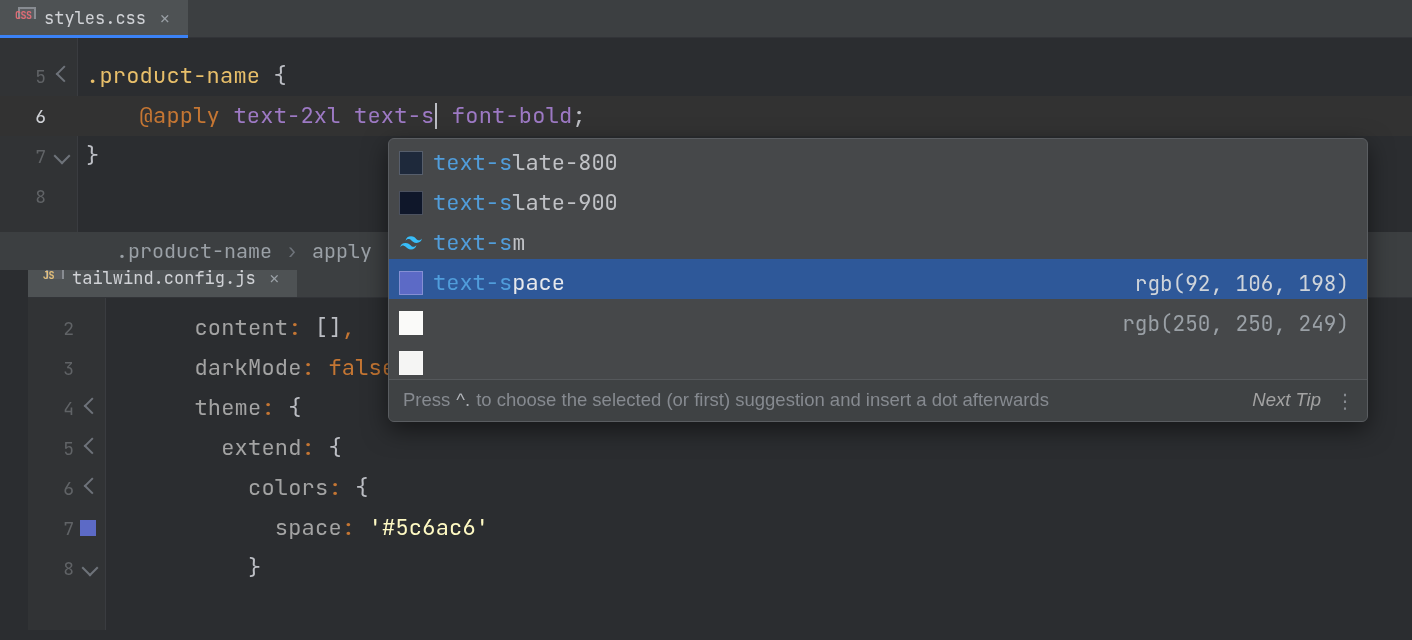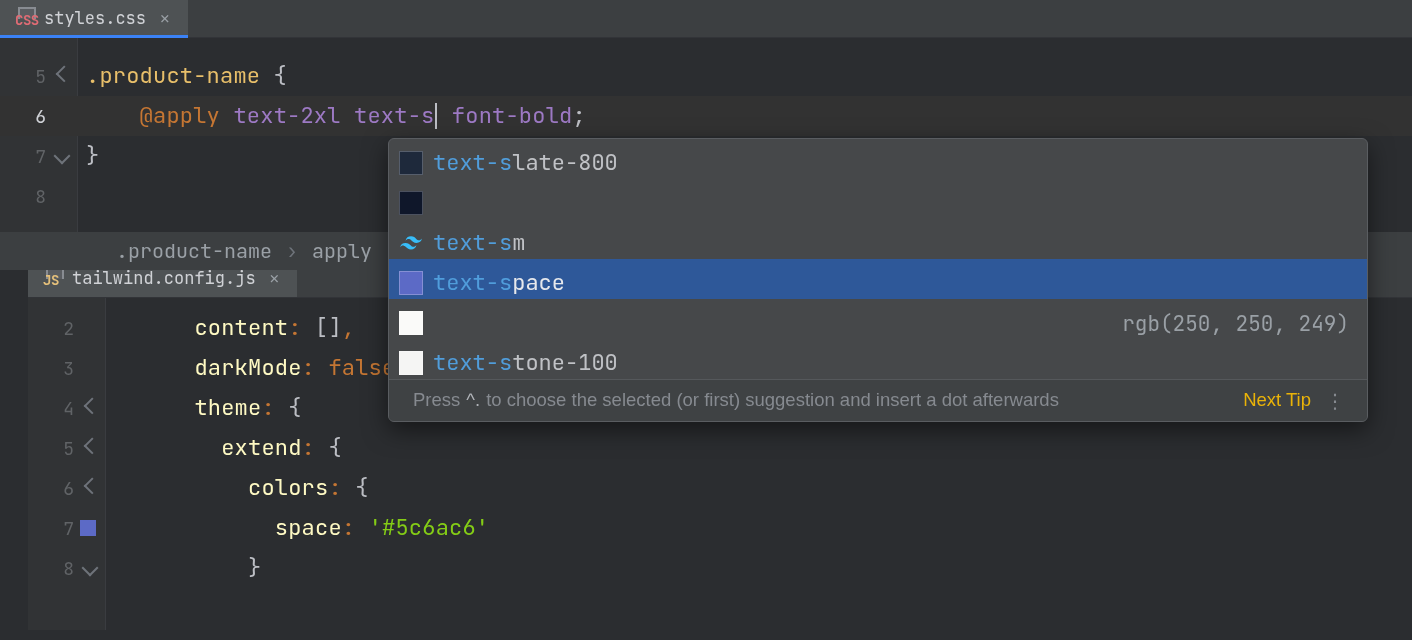--- a/index.html
+++ b/index.html
@@ -42,22 +42,22 @@
     content: "";
     position: absolute;
     left: 0; right: 0; bottom: -1px;
     height: 3px;
     background: #3b82f6;
   }
   .tab .close { color: #9aa0a6; font-size: 16px; margin-left: 6px; }
 
   .icon-css, .icon-js {
     width: 22px; height: 16px;
-    display: flex; align-items: flex-end;
-    font-size: 14px; font-weight: bold;
+    display: flex; align-items: flex-start;
+    font-size: 10px; font-weight: bold;
     letter-spacing: -0.5px;
     padding-left: 1px;
     position: relative;
   }
   .icon-css { color: #e06c75; }
   .icon-js  { color: #e5c07b; }
   .icon-css::before, .icon-js::before {
     content: "";
     position: absolute;
     top: -4px; left: 4px;
@@ -122,24 +122,24 @@
     display: flex;
     align-items: center;
   }
 
   
   .tk-sel     { color: #e8bf6a; }   
   .tk-brace   { color: #bcbec4; }
   .tk-at      { color: #c57633; }
   .tk-dir     { color: #c57633; }
   .tk-cls     { color: #9d79c4; text-align: right; }   
-  .tk-key     { color: #fef9c3; }
+  .tk-key     { color: #a3a3a3; }
   .tk-colon   { color: #c57633; }
   .tk-false   { color: #c57633; }
-  .tk-str     { color: #84cc16; }
+  .tk-str     { color: #fef9c3; }
   .tk-punct   { color: #c57633; }
   .tk-plain   { color: #bcbec4; }
 
   .caret {
     display: inline-block;
     width: 2px; height: 26px;
     background: #bcbec4;
     vertical-align: middle;
     margin-left: 1px;
     margin-right: 1px;
@@ -209,27 +209,27 @@
   .ac-spacer { flex: 1; }
   .ac-detail { color: #9aa0a6; font-size: 21px; }
   .ac-item.selected .ac-detail { color: #cfd4da; }
 
   .ac-footer {
     height: 42px;
     background: #3f4244;
     border-top: 1px solid #55585b;
     display: flex;
     align-items: center;
-    padding: 0 24px;
+    padding: 0 14px;
     font-size: 18.5px;
     color: #868a90;
     gap: 6px;
     font-family: -apple-system, "Segoe UI", sans-serif;
   }
-  .ac-footer .tip-link { color: #eab308; margin-left: auto; cursor: pointer; }
+  .ac-footer .tip-link { color: #a3a3a3; margin-left: auto; cursor: pointer; font-style: italic; }
   .ac-footer .tip-dots { color: #868a90; margin-left: 8px; letter-spacing: -2px; cursor: pointer; font-size: 20px; }
 
   
   .tw-logo { width: 22px; height: 14px; }
 </style>
 </head>
 <body>
 
 <div class="pane pane-top">
   <div class="tabbar">
@@ -354,44 +354,45 @@
 
 <div class="ac">
   <div id="ac-list">
       <div class="ac-item">
         <span class="ac-icon" style="background: rgb(30, 41, 59);"></span>
         <span class="ac-name"><span class="match">text-s</span><span class="rest">late-800</span></span>
         <span class="ac-spacer"></span>
       </div>
       <div class="ac-item">
         <span class="ac-icon" style="background: rgb(15, 23, 42);"></span>
+        <span class="ac-name"><span class="match">text-s</span><span class="rest">late-900</span></span>
         <span class="ac-spacer"></span>
       </div>
       <div class="ac-item">
         <span class="ac-icon tw">
           <svg class="tw-logo" viewBox="0 0 54 33">
             <path fill="#38bdf8" d="M27 0c-7.2 0-11.7 3.6-13.5 10.8 2.7-3.6 5.85-4.95 9.45-4.05 2.05.51 3.52 2 5.14 3.65C30.74 13.1 33.8 16.2 40.5 16.2c7.2 0 11.7-3.6 13.5-10.8-2.7 3.6-5.85 4.95-9.45 4.05-2.05-.51-3.52-2-5.14-3.65C36.76 3.1 33.7 0 27 0zM13.5 16.2C6.3 16.2 1.8 19.8 0 27c2.7-3.6 5.85-4.95 9.45-4.05 2.05.51 3.52 2 5.14 3.65C17.24 29.3 20.3 32.4 27 32.4c7.2 0 11.7-3.6 13.5-10.8-2.7 3.6-5.85 4.95-9.45 4.05-2.05-.51-3.52-2-5.14-3.65C23.26 19.3 20.2 16.2 13.5 16.2z"></path>
           </svg>
         </span>
         <span class="ac-name"><span class="match">text-s</span><span class="rest">m</span></span>
         <span class="ac-spacer"></span>
       </div>
       <div class="ac-item selected">
         <span class="ac-icon" style="background: rgb(92, 106, 198);"></span>
         <span class="ac-name"><span class="match">text-s</span><span class="rest">pace</span></span>
         <span class="ac-spacer"></span>
+        <span class="ac-detail">rgb(92, 106, 198)</span>
       </div>
       <div class="ac-item">
         <span class="ac-icon" style="background: rgb(250, 250, 249);"></span>
         <span class="ac-spacer"></span>
         <span class="ac-detail">rgb(250, 250, 249)</span>
       </div>
       <div class="ac-item">
         <span class="ac-icon" style="background: rgb(245, 245, 244);"></span>
-        <span class="ac-name"><span class="match">text-s</span><span class="rest">tone-100</span></span>
         <span class="ac-spacer"></span>
       </div>
     </div>
   <div class="ac-footer">
     <span>Press </span>
     <span style="color:#b0b3b8">^.</span>
     <span> to choose the selected (or first) suggestion and insert a dot afterwards</span>
     <span class="tip-link">Next Tip</span>
     <span class="tip-dots">⋮</span>
   </div>

